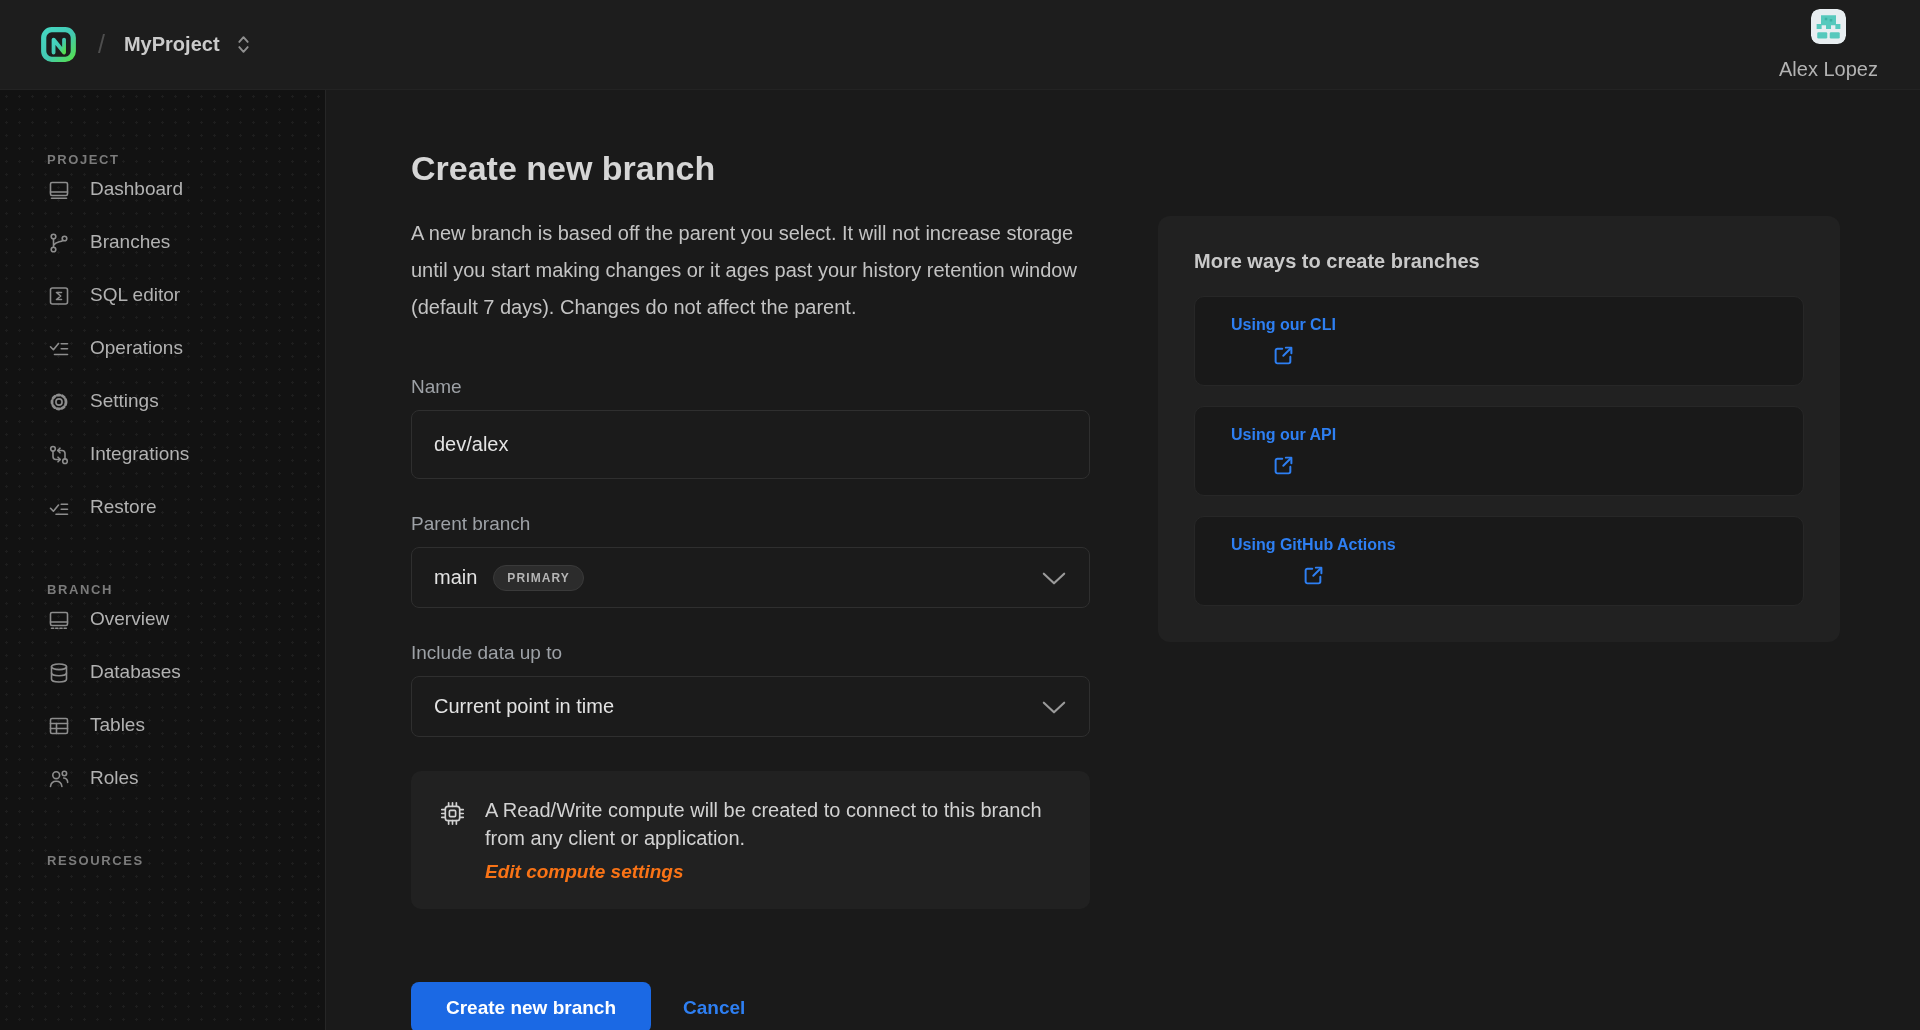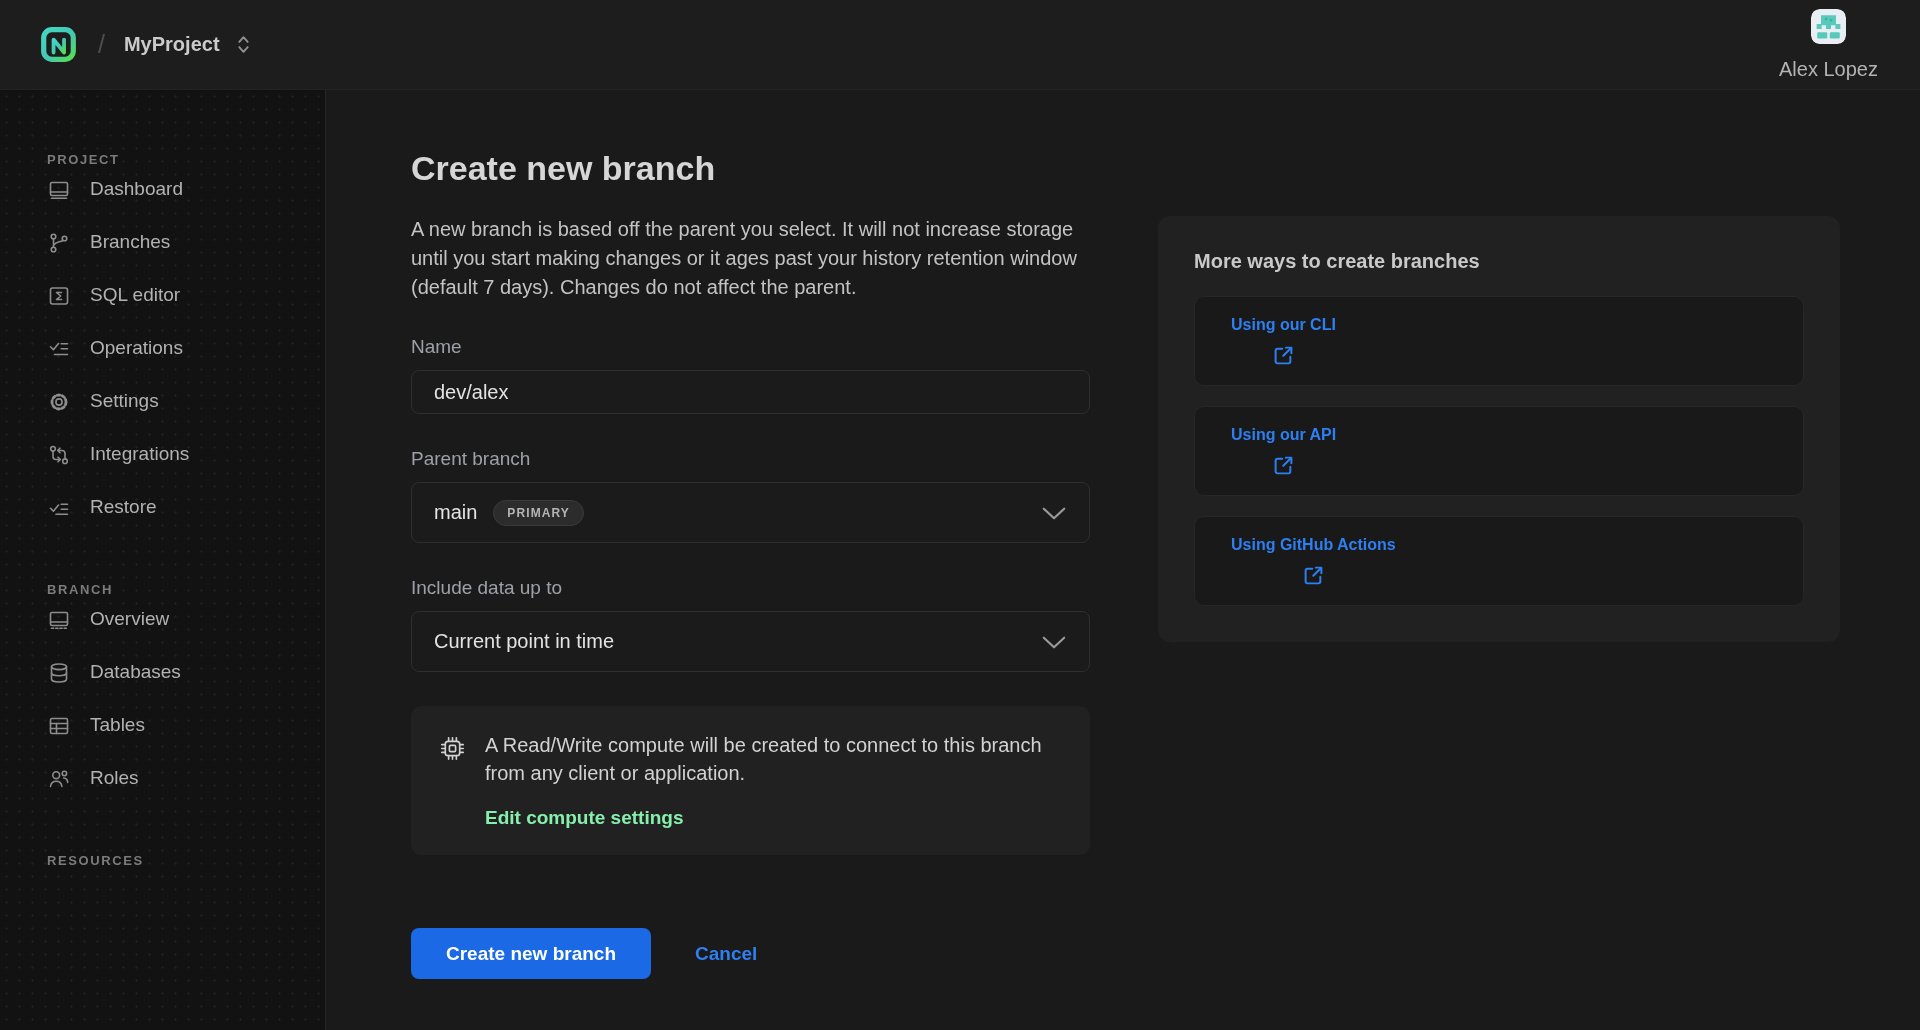--- a/index.html
+++ b/index.html
@@ -36,47 +36,47 @@
   .nav-item svg { width:24px; height:24px; flex:0 0 24px; stroke:#8d8d8d; fill:none;
                   stroke-width:1.6; stroke-linecap:round; stroke-linejoin:round; }
   .sec { display:block; }
   .sec + .sec { margin-top:33px; }
   .sec-bottom { margin-top:auto; padding-bottom:14px; }
 
   
   .main { flex:1; display:flex; padding:58px 0 0 85px; }
   .form-col { width:679px; flex:0 0 679px; }
   h1.title { font-size:34px; font-weight:700; color:#d6d6d6; line-height:41px; margin:0 0 26px; }
-  .desc { font-size:20px; line-height:29px; color:#c3c3c3; max-width:668px; margin:0 0 34px; }
+  .desc { font-size:20px; line-height:37px; color:#c3c3c3; max-width:668px; margin:0 0 50px; }
   .f-label { font-size:19px; color:#9da1a6; margin-bottom:12px; line-height:22px; }
-  .text-input { display:block; width:100%; height:44px; background:#1b1b1b; border:1px solid #2f2f2f;
+  .text-input { display:block; width:100%; height:69px; background:#1b1b1b; border:1px solid #2f2f2f;
                 border-radius:8px; padding:0 22px; font-size:20px; color:#e3e3e3;
                 font-family:"Liberation Sans", sans-serif; outline:none; margin-bottom:34px; }
   .select { position:relative; width:100%; height:61px; background:#1b1b1b; border:1px solid #2f2f2f;
             border-radius:8px; display:flex; align-items:center; padding:0 56px 0 22px;
             cursor:pointer; margin-bottom:34px; }
   .select-value { font-size:20px; color:#e3e3e3; }
   .badge { margin-left:16px; background:#2c2c2c; border:1px solid #3a3a3a; border-radius:999px;
            padding:5px 13px; font-size:12px; font-weight:700; letter-spacing:1.1px; color:#b5b5b5; }
   .chev { position:absolute; right:22px; top:50%; margin-top:-7px; width:26px; height:15px;
           stroke:#9a9a9a; fill:none; stroke-width:2; stroke-linecap:round; stroke-linejoin:round; }
 
   .compute-card { background:#212121; border-radius:10px; padding:25px 26px 26px;
                   display:flex; gap:17px; align-items:flex-start; }
   .chip { width:31px; height:31px; flex:0 0 31px; stroke:#d2d2d2; fill:none; stroke-width:1.5;
           stroke-linecap:round; margin-top:2px; }
   .compute-text { font-size:20px; line-height:28px; color:#d2d2d2; max-width:580px; }
-  .compute-link { display:inline-block; margin-top:20px; font-size:19px; font-weight:700;
-                  color:#86efac; text-decoration:none; cursor:pointer; }
+  .compute-link { display:inline-block; margin-top:9px; font-size:19px; font-weight:700;
+                  color:#f97316; text-decoration:none; cursor:pointer;font-style:italic; }
 
   .actions { margin-top:73px; display:flex; align-items:center; }
   .btn-primary { height:51px; padding:0 35px; background:#1b69e4; border:none; border-radius:8px;
                  color:#ffffff; font-size:19px; font-weight:700; cursor:pointer;
                  font-family:"Liberation Sans", sans-serif; }
-  .cancel-link { margin-left:44px; font-size:19px; font-weight:700; color:#2e7ff2;
+  .cancel-link { margin-left:32px; font-size:19px; font-weight:700; color:#2e7ff2;
                  text-decoration:none; cursor:pointer; }
 
   
   .aside-col { margin-left:68px; margin-top:68px; width:682px; flex:0 0 682px; }
   .aside-card { background:#212121; border-radius:12px; padding:34px 36px 36px; }
   .aside-title { font-size:20px; font-weight:600; color:#c9c9c9; margin-bottom:23px; }
   .link-card { height:90px; background:#191919; border:1px solid #272727; border-radius:10px;
                display:flex; align-items:center; padding:0 36px; cursor:pointer; }
   .link-card + .link-card { margin-top:20px; }
   .link-card a { display:flex; align-items:center; gap:11px; font-size:16px; font-weight:600;

